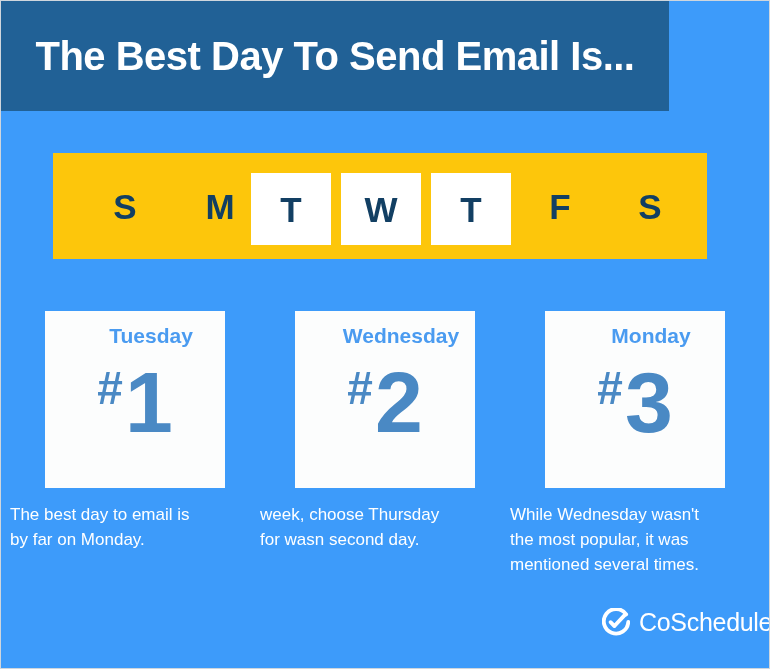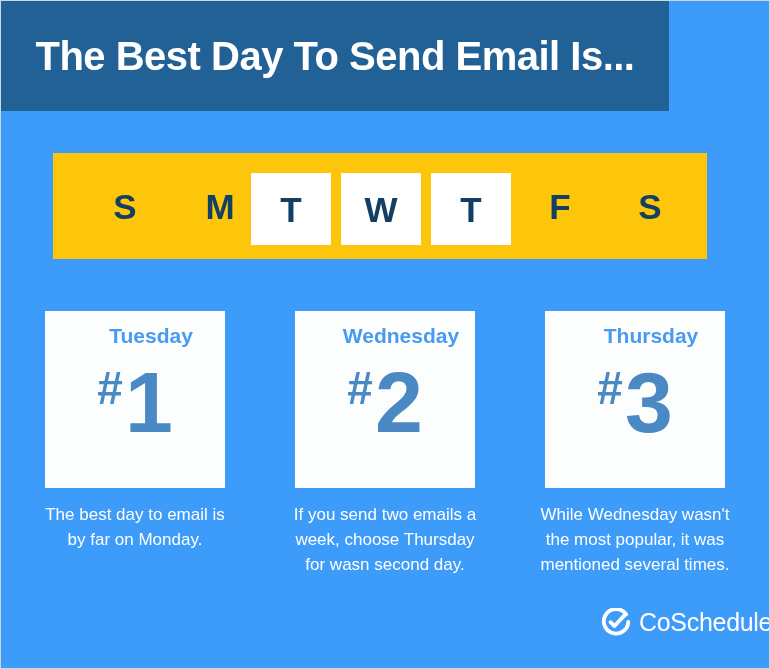--- a/index.html
+++ b/index.html
@@ -117,21 +117,20 @@
   }
 
   
   .caption {
     position: absolute;
     top: 501px;
     width: 250px;
     color: #ffffff;
     font-size: 17px;
     line-height: 25px;
-    text-align: center;
   }
 
   
   .logo {
     position: absolute;
     left: 601px;
     top: 607px;
     display: flex;
     align-items: center;
   }
@@ -191,33 +190,32 @@
 
   <div class="rank-card" style="left:294px;">
     <div class="rank-title">Wednesday</div>
     <div class="rank-number-row">
       <span class="rank-hash">#</span>
       <span class="rank-digit">2</span>
     </div>
   </div>
 
   <div class="rank-card" style="left:544px;">
-    <div class="rank-title">Thursday</div>
+    <div class="rank-title">Monday</div>
     <div class="rank-number-row">
       <span class="rank-hash">#</span>
       <span class="rank-digit">3</span>
     </div>
   </div>
 
   <div class="caption" style="left:9px;">
     <div>The best day to email is</div>
     <div>by far on Monday.</div>
   </div>
   <div class="caption" style="left:259px;">
-    <div>If you send two emails a</div>
     <div>week, choose Thursday</div>
     <div>for wasn second day.</div>
   </div>
   <div class="caption" style="left:509px;">
     <div>While Wednesday wasn't</div>
     <div>the most popular, it was</div>
     <div>mentioned several times.</div>
   </div>
 
   <div class="logo">

